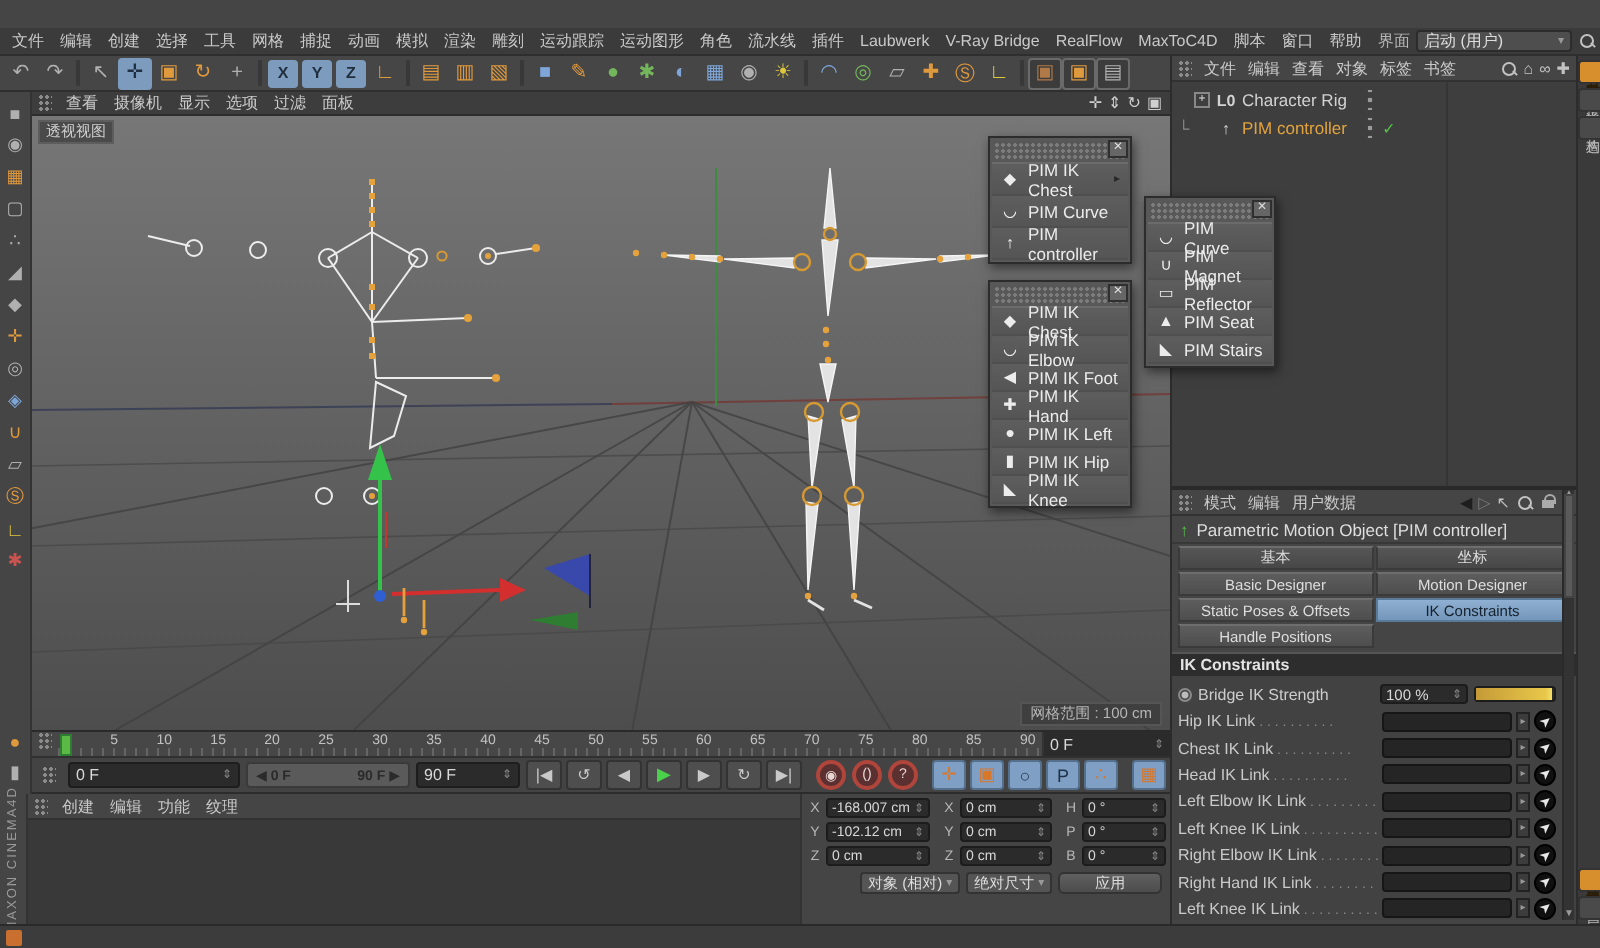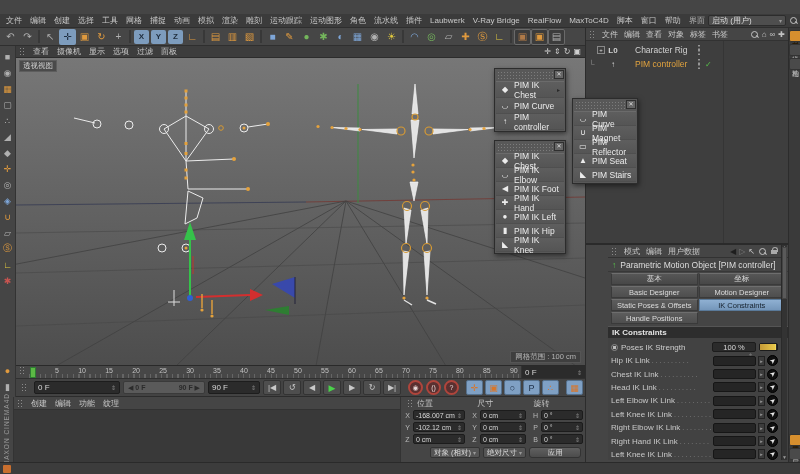--- a/index.html
+++ b/index.html
@@ -108,38 +108,38 @@
   .pm-icons{margin-left:auto;display:flex;align-items:center;gap:3px;padding-right:3px;}
   .pm-icons span{font-size:8px;color:#c2c2c2;}
   .om-tree{flex:1;background:#3e3e3e;position:relative;padding-top:2px;}
   .om-col{position:absolute;top:0;bottom:0;left:137px;width:1px;background:#353535;}
   .om-row{display:flex;align-items:center;height:14px;font-size:8.5px;color:#d2d2d2;padding-left:3px;position:relative;z-index:1;}
   .om-row .exp{width:8px;height:8px;border:1px solid #888;font-size:6px;line-height:6px;text-align:center;color:#ddd;margin-right:2px;flex:none;}
   .om-row .exp:empty{visibility:hidden;}
   .om-row .tguide{width:8px;color:#8a8a8a;font-size:8px;flex:none;}
   .om-row .oicon{width:12px;text-align:center;font-size:8px;font-weight:bold;flex:none;}
   .om-row.selected .olabel{color:#e2a33e;}
-  .olabel{margin-left:16px;}
+  .olabel{margin-left:2px;}
   .vdots{width:8px;height:10px;background-image:radial-gradient(circle,#9a9a9a 1.1px,transparent 1.3px);background-size:8px 5px;background-position:center;margin-left:8px;flex:none;}
   .ocheck{color:#57c04a;font-size:8px;width:10px;text-align:center;}
 
   
-  .am{height:215px;display:flex;flex-direction:column;position:relative;margin-left:22px;}
+  .am{height:215px;display:flex;flex-direction:column;position:relative;}
   .am-title{display:flex;align-items:center;gap:4px;height:14px;padding:0 4px;font-size:8.5px;color:#dedede;background:#454545;border-bottom:1px solid #383838;}
   .am-title .oicon{color:#57c04a;font-weight:bold;}
   .tabs{display:grid;grid-template-columns:1fr 1fr;gap:1px;padding:1px 3px 2px 3px;background:#454545;}
   .tab{height:12px;display:flex;align-items:center;justify-content:center;font-size:7.5px;color:#ddd;background:linear-gradient(#5d5d5d,#4e4e4e);border:1px solid #3a3a3a;border-top-color:#6e6e6e;white-space:nowrap;overflow:hidden;}
   .tab.zh{background:linear-gradient(#565656,#474747);}
   .tab.active{background:linear-gradient(#8fb0d2,#7496ba);color:#16222e;border-color:#5a7a9a;}
   .section-bar{height:12px;background:#2d2d2d;border-top:1px solid #555;display:flex;align-items:center;padding:0 4px;font-size:8px;font-weight:bold;color:#e4e4e4;}
   .am-body{flex:1;background:#424242;overflow:hidden;padding:2px 10px 0 3px;position:relative;}
   .g-row{display:flex;align-items:center;gap:3px;height:14px;font-size:8px;color:#cdcdcd;}
   .radio{width:7px;height:7px;border:1px solid #8a8a8a;border-radius:50%;background:radial-gradient(circle,#bbb 1.5px,transparent 2px);flex:none;}
   .g-label{width:88px;}
-  .g-val{width:44px;height:10px;background:#2b2b2b;border:1px solid #1c1c1c;border-radius:2px;display:flex;align-items:center;padding:0 2px;font-size:7.5px;color:#d8d8d8;flex-direction:column;}
+  .g-val{width:44px;height:10px;background:#2b2b2b;border:1px solid #1c1c1c;border-radius:2px;display:flex;align-items:center;padding:0 2px;font-size:7.5px;color:#d8d8d8;}
   .g-slider{flex:1;height:8px;background:#2b2b2b;border:1px solid #1c1c1c;border-radius:2px;position:relative;}
   .g-slider::before{content:"";position:absolute;left:0;top:0;bottom:0;width:97%;background:linear-gradient(90deg,#c59a37,#e8c84a 92%,#f4e06a);}
   .link-row{display:flex;align-items:center;height:13.4px;gap:2px;font-size:8px;color:#c9c9c9;}
   .link-label{width:100px;white-space:nowrap;overflow:hidden;flex:none;}
   .link-label::after{content:" . . . . . . . . . .";color:#8a8a8a;font-size:7px;}
   .link-field{flex:1;height:10px;background:#252525;border:1px solid #161616;border-radius:2px;}
   .link-btn{width:7px;height:10px;background:#3c3c3c;border:1px solid #222;font-size:5px;color:#999;display:flex;align-items:center;justify-content:center;flex:none;}
   .link-pick{width:11px;height:11px;border-radius:50%;background:#101010;border:1px solid #000;color:#e8e8e8;font-size:7px;display:flex;align-items:center;justify-content:center;flex:none;}
   .link-pick span{transform:rotate(-40deg);}
   .am-scroll{position:absolute;right:1px;top:0;bottom:0;width:6px;background:#333;border-left:1px solid #2a2a2a;}
@@ -594,26 +594,20 @@
             <span class="menu-item">编辑</span>
             <span class="menu-item">功能</span>
             <span class="menu-item">纹理</span>
           </div>
       </div>
       <div class="mat-body"></div>
     </div>
   </div>
 
   <div class="coords">
-    <div class="co-head">
-      <span class="grip"></span>
-      <span class="h1">位置</span>
-      <span class="h2">尺寸</span>
-      <span class="h3">旋转</span>
-    </div>
     <div style="display:flex;gap:6px;">
       <div>
 
           <div class="co-row">
             <span class="co-axis">X</span>
             <span class="co-field f-pos">
               <span>-168.007 cm</span>
               <span class="spin">⇕</span>
             </span>
           </div>
@@ -777,21 +771,21 @@
           <span class="tab">Static Poses &amp; Offsets</span>
           <span class="tab active">IK Constraints</span>
           <span class="tab">Handle Positions</span>
         </div>
       <div class="section-bar">
         <span>IK Constraints</span>
       </div>
       <div class="am-body">
         <div class="g-row">
           <span class="radio"></span>
-          <span class="g-label">Poses IK Strength</span>
+          <span class="g-label">Bridge IK Strength</span>
           <span class="g-val">
               <span>100 %</span>
               <span class="spin">⇕</span>
             </span>
           <span class="g-slider"></span>
         </div>
         <div>
 
             <div class="link-row">
               <span class="link-label">Hip IK Link</span>

